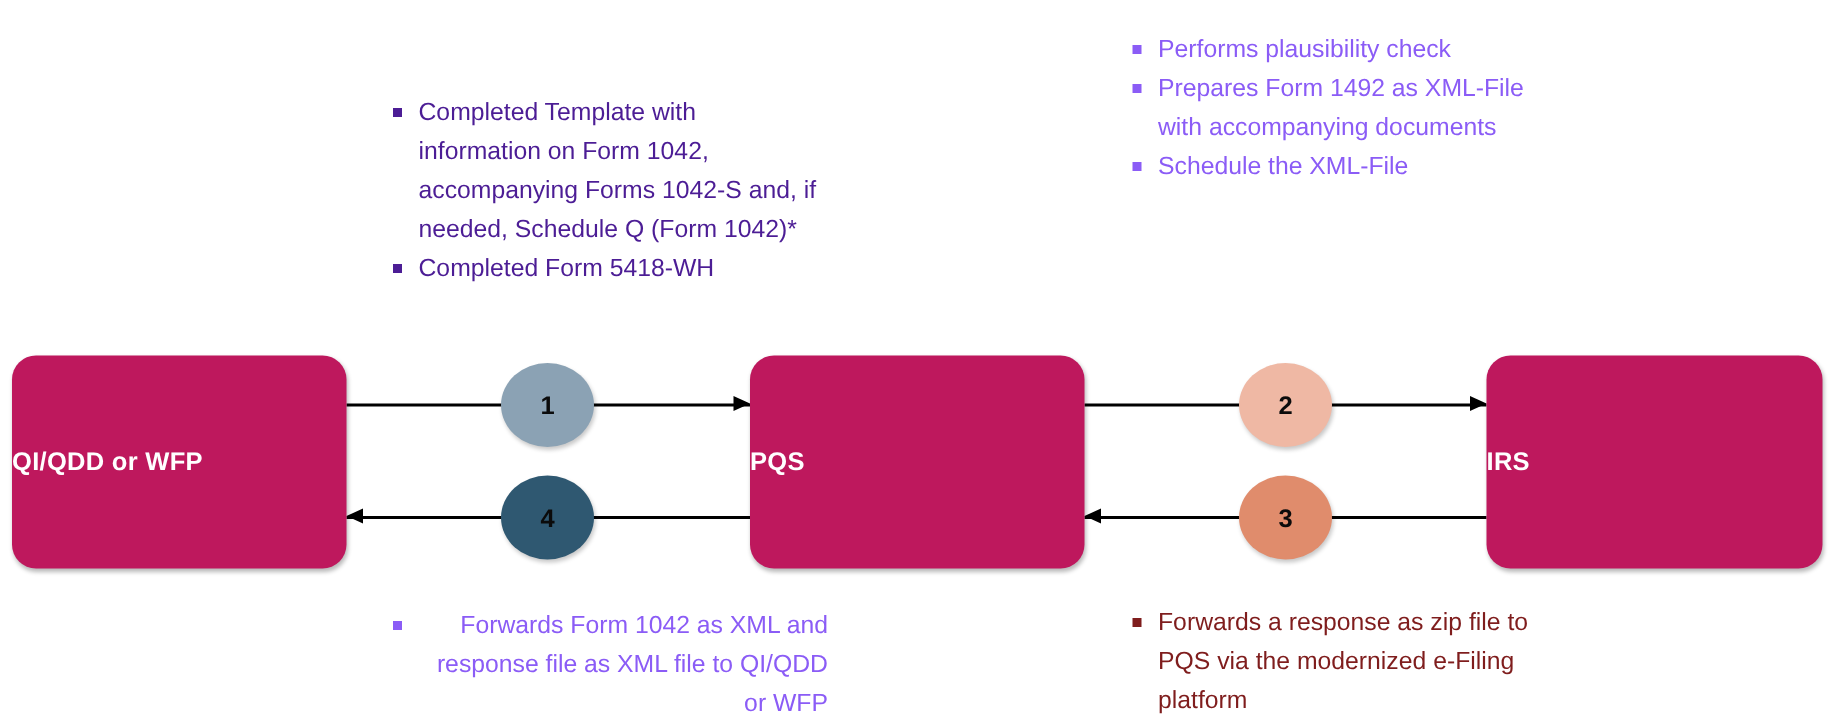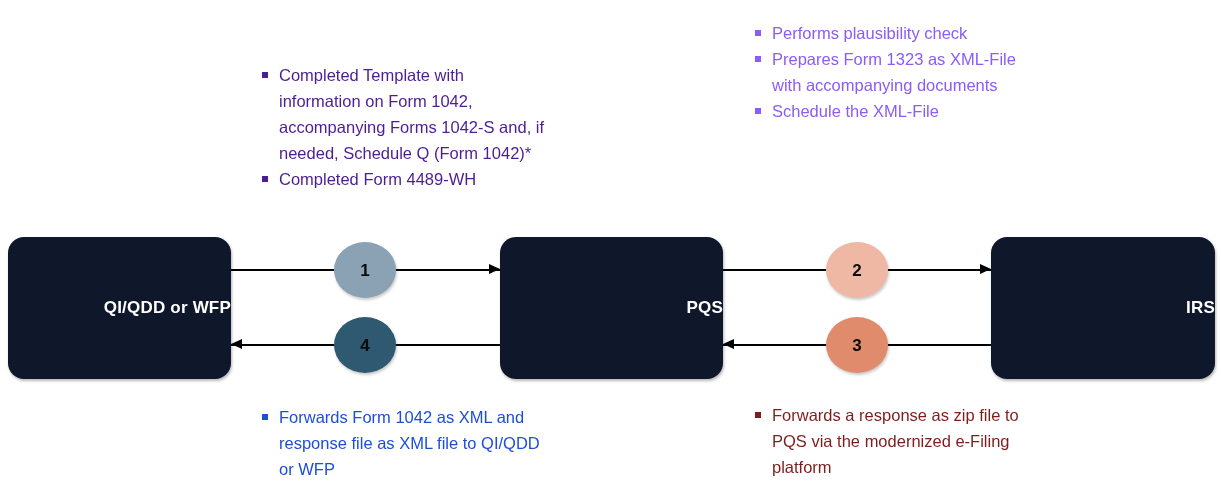--- a/index.html
+++ b/index.html
@@ -15,25 +15,25 @@
   }
   #stage {
     position: relative;
     width: 1221px;
     height: 483px;
   }
 
   
   .node-box {
     position: absolute;
-    background: #0f172a;
+    background: #be185d;
     border-radius: 16px;
     display: flex;
     align-items: center;
-    justify-content: flex-end;
+    justify-content: flex-start;
     box-shadow: 1px 2px 3px rgba(0,0,0,0.28);
   }
   .node-box .node-label {
     color: #ffffff;
     font-size: 17px;
     font-weight: bold;
     letter-spacing: 0.2px;
     text-align: center;
   }
   #box-qi   { left: 8px;   top: 237px; width: 223px; height: 142px; }
@@ -112,21 +112,21 @@
     content: "";
     position: absolute;
     left: 0;
     top: 10px;
     width: 6px;
     height: 6px;
     background: currentColor;
   }
   #note-top-left    { left: 262px; top: 62px;  width: 288px; color: #4c1d95; }
   #note-top-right   { left: 755px; top: 20px;  width: 290px; color: #8b5cf6; }
-  #note-bottom-left { left: 262px; top: 404px; width: 290px; color: #1d4ed8; }
+  #note-bottom-left { left: 262px; top: 404px; width: 290px; color: #8b5cf6; text-align: right; }
   #note-bottom-right{ left: 755px; top: 402px; width: 290px; color: #7f1d1d; }
 </style>
 </head>
 <body>
 
 <div id="stage">
 
   <div class="connector" id="line-1"></div>
   <div class="arrowhead right" id="head-1"></div>
 
@@ -163,28 +163,28 @@
     <span class="step-num">3</span>
   </div>
 
   <div class="step-circle" id="circle-4">
     <span class="step-num">4</span>
   </div>
 
   <div class="note" id="note-top-left">
     <ul>
       <li>Completed Template with information on Form 1042, accompanying Forms 1042-S and, if needed, Schedule Q (Form 1042)*</li>
-      <li>Completed Form 4489-WH</li>
+      <li>Completed Form 5418-WH</li>
     </ul>
   </div>
 
   <div class="note" id="note-top-right">
     <ul>
       <li>Performs plausibility check</li>
-      <li>Prepares Form 1323 as XML-File with accompanying documents</li>
+      <li>Prepares Form 1492 as XML-File with accompanying documents</li>
       <li>Schedule the XML-File</li>
     </ul>
   </div>
 
   <div class="note" id="note-bottom-left">
     <ul>
       <li>Forwards Form 1042 as XML and response file as XML file to QI/QDD or WFP</li>
     </ul>
   </div>
 

